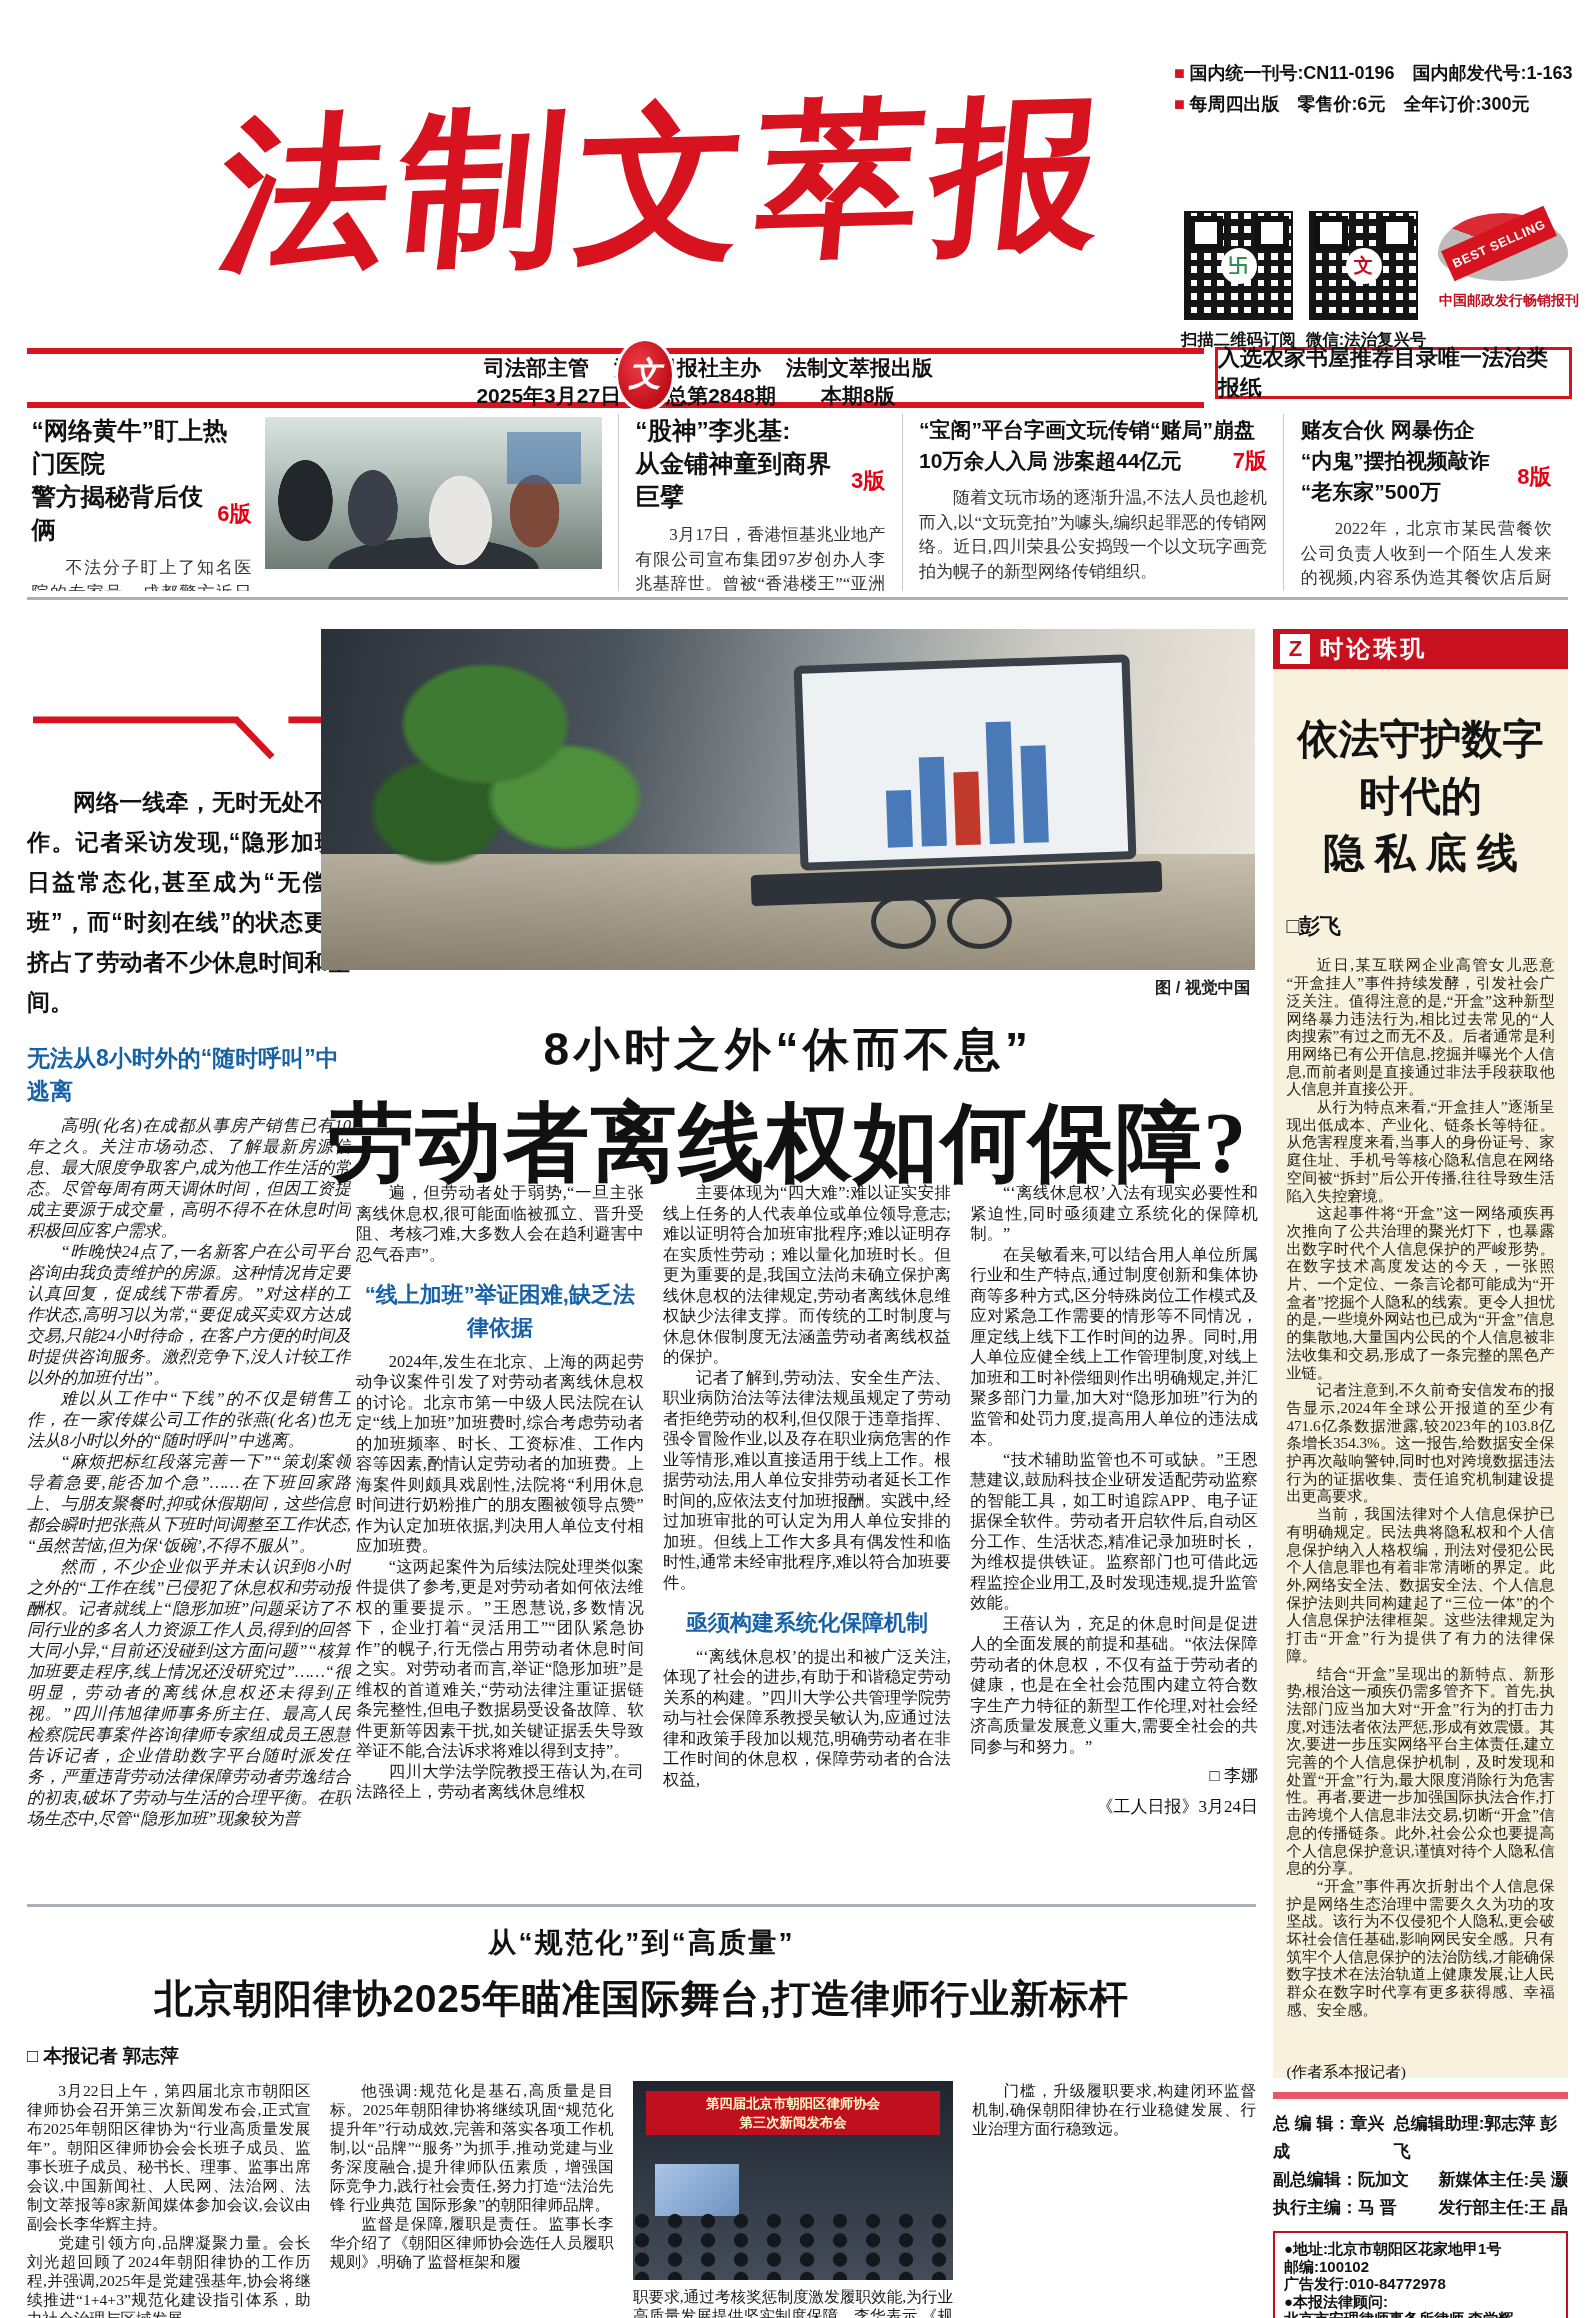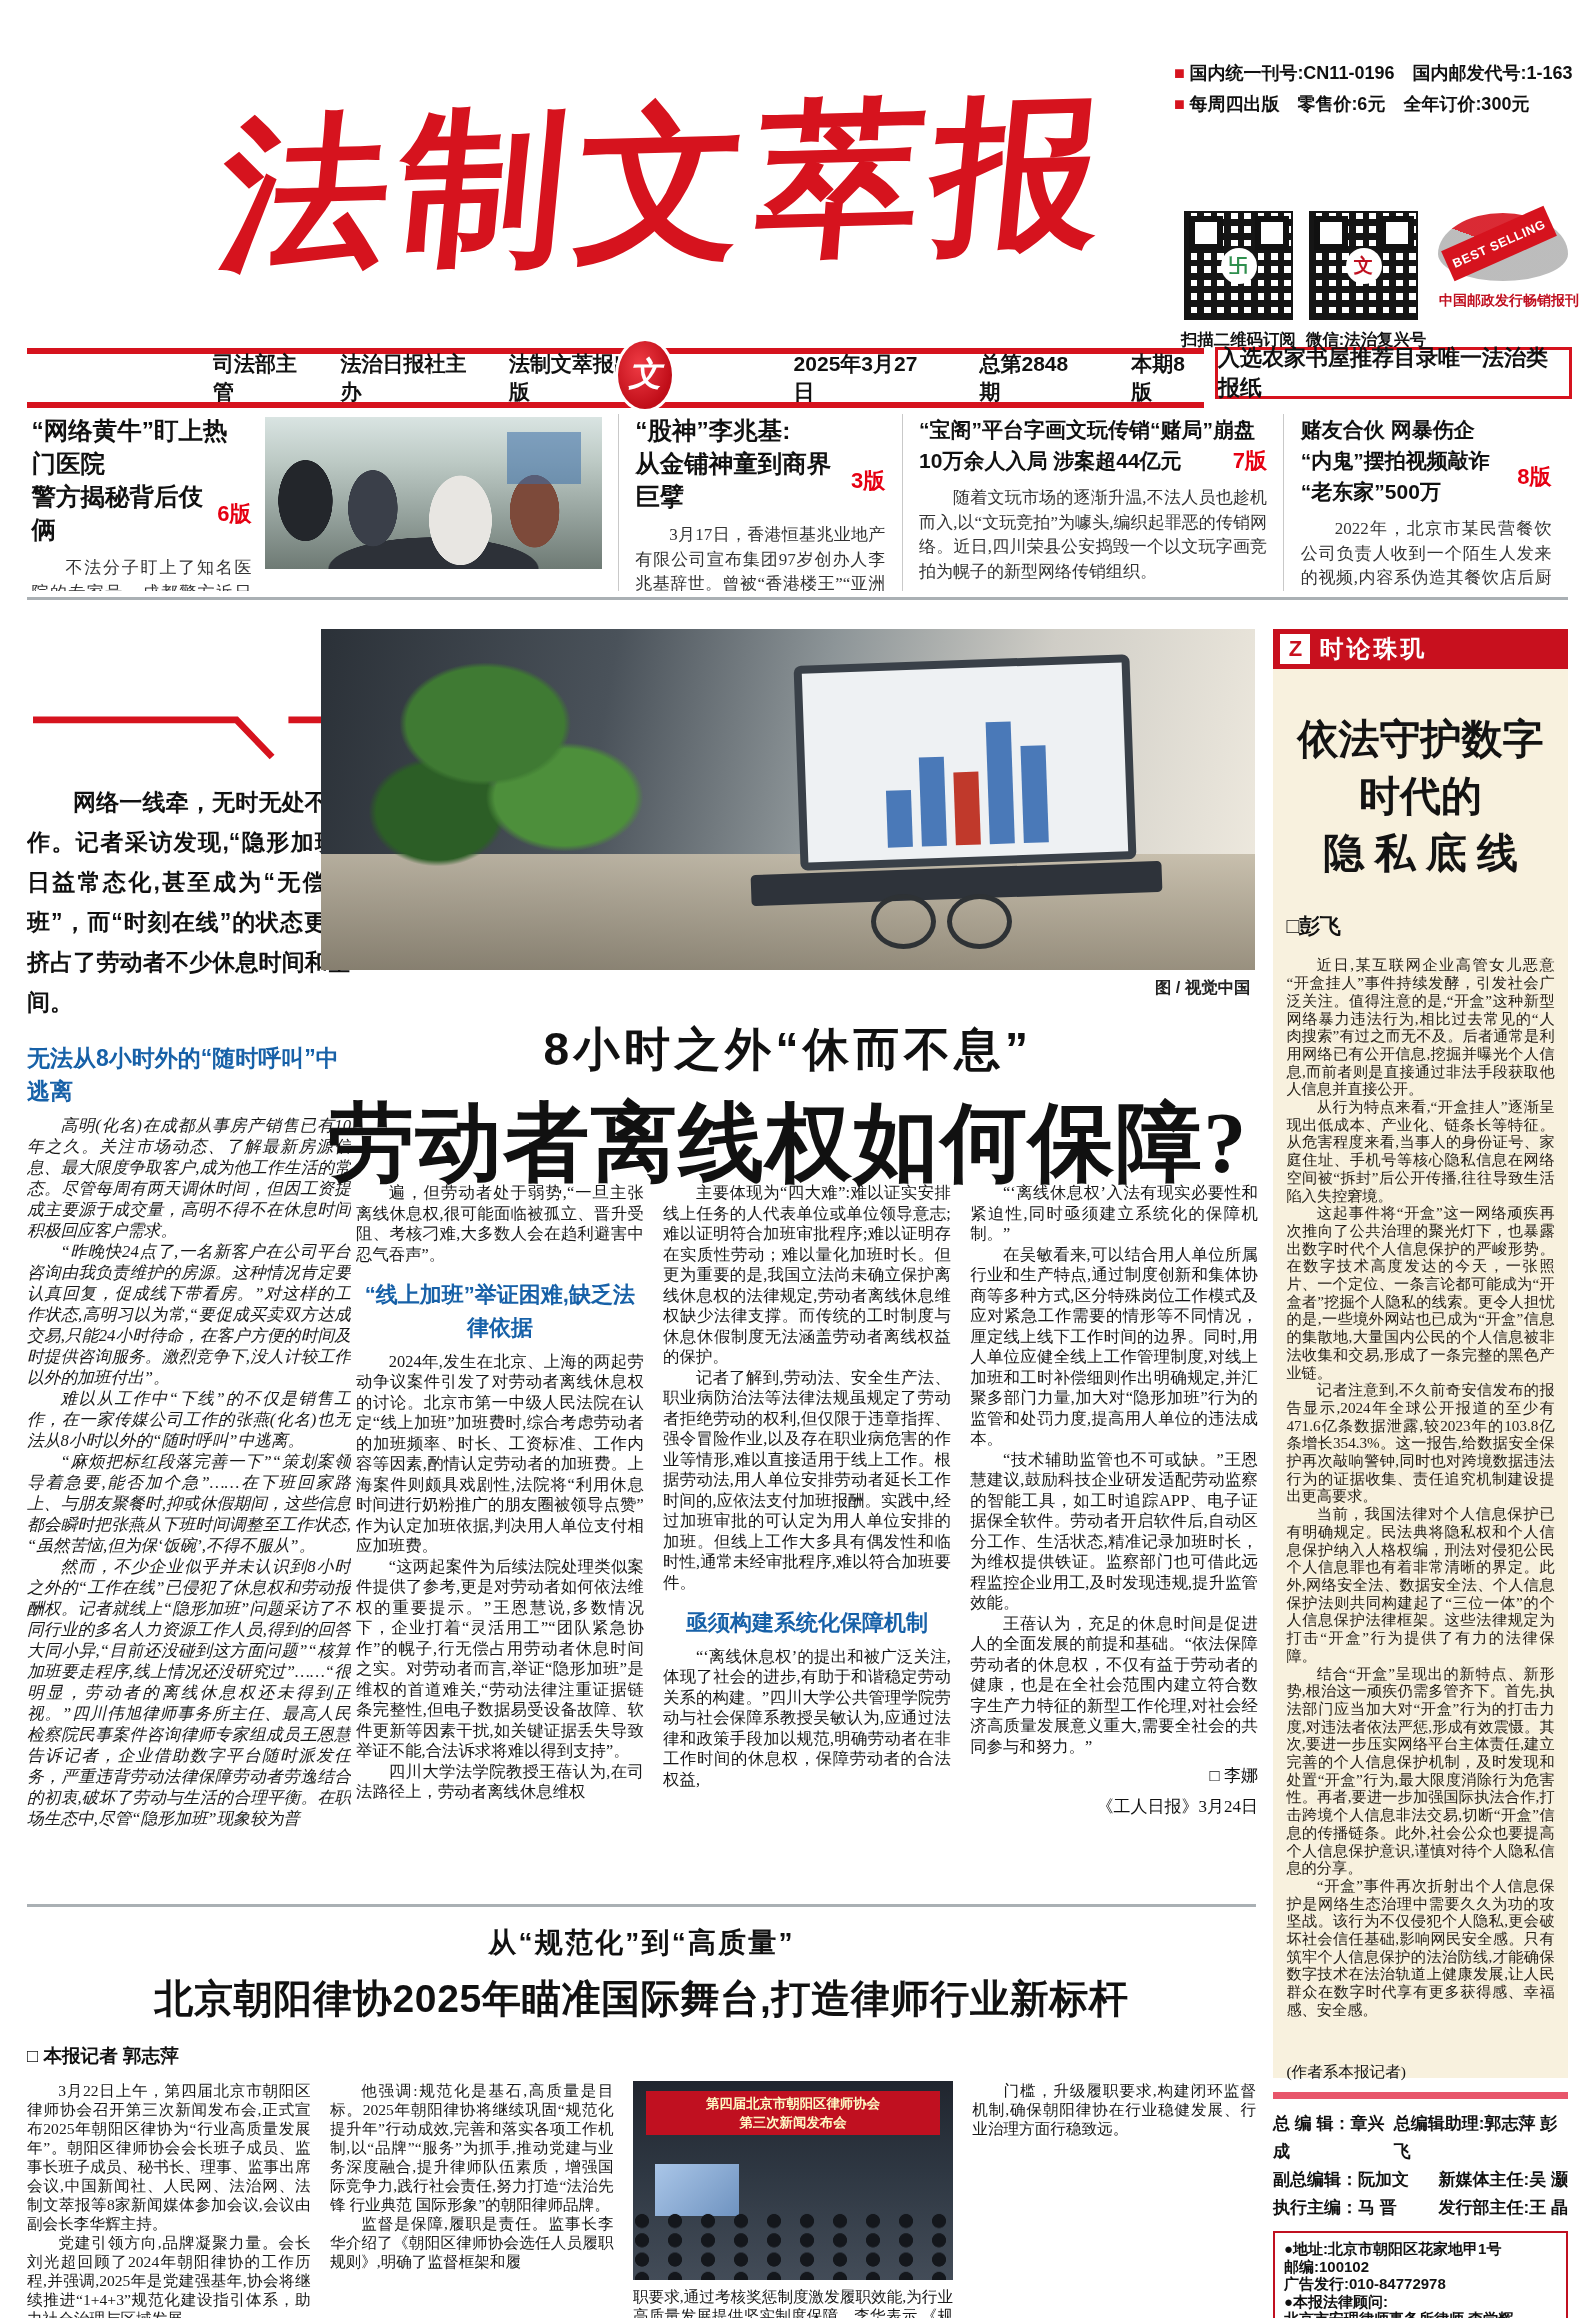--- a/index.html
+++ b/index.html
@@ -25,21 +25,21 @@
   .qr-green{color:#2f8f4e;} .qr-red{color:#c01020;}
   .qr-cap{font-size:16.4px;font-weight:700;margin-top:6px;white-space:nowrap;}
   .badge{position:relative;width:149px;height:112px;}
   .badge .swoosh{position:absolute;left:7.4px;top:4.5px;width:130px;height:68px;border-radius:50% 50% 50% 50%/60% 60% 40% 40%;
       background:conic-gradient(from 200deg,#b5b5b5 0 90deg,#d6131e 90deg 210deg,#b5b5b5 210deg 360deg);opacity:.9;}
   .badge .ribbon{position:absolute;left:12px;top:19.3px;width:112px;height:33px;background:#d6131e;transform:rotate(-24deg);
       color:#fff;font-size:12.6px;font-weight:900;display:flex;align-items:center;justify-content:center;letter-spacing:0.7px;}
   .badge .bcap{position:absolute;left:0;bottom:10.4px;width:100%;text-align:right;color:#c01020;font-size:14px;font-weight:900;white-space:nowrap;margin-top:36px;}
   
   .dateline{position:absolute;left:27px;top:348px;width:1177px;height:48px;border-top:6.7px solid #d6131e;border-bottom:6.7px solid #d6131e;
-      background:#fff;display:flex;align-items:center;font-size:21px;font-weight:700;}
+      background:#fff;display:flex;align-items:center;font-size:21px;font-weight:700;flex-direction:column;}
   .dateline .grp-l{margin-left:186px;display:flex;gap:25px;}
   .dateline .grp-r{margin-left:141px;display:flex;gap:45px;}
   .dl-logo{position:absolute;left:588px;top:-16.4px;width:54px;height:68px;background:radial-gradient(ellipse at 40% 35%,#ef3b44,#c00d18 70%);
       border-radius:50%;border:3px solid #fff;display:flex;align-items:center;justify-content:center;color:#fff;
       font-family:"Liberation Serif",serif;font-size:33px;font-style:italic;}
   .honor-box{position:absolute;left:1215px;top:347px;width:351px;height:46px;border:3px solid #d6131e;background:#fff;
       display:flex;align-items:center;justify-content:center;font-size:22px;font-weight:700;}
   
   .briefs{position:absolute;left:27px;top:414px;width:1541px;height:177px;display:flex;}
   .brief{padding:0 16.4px;overflow:hidden;}

